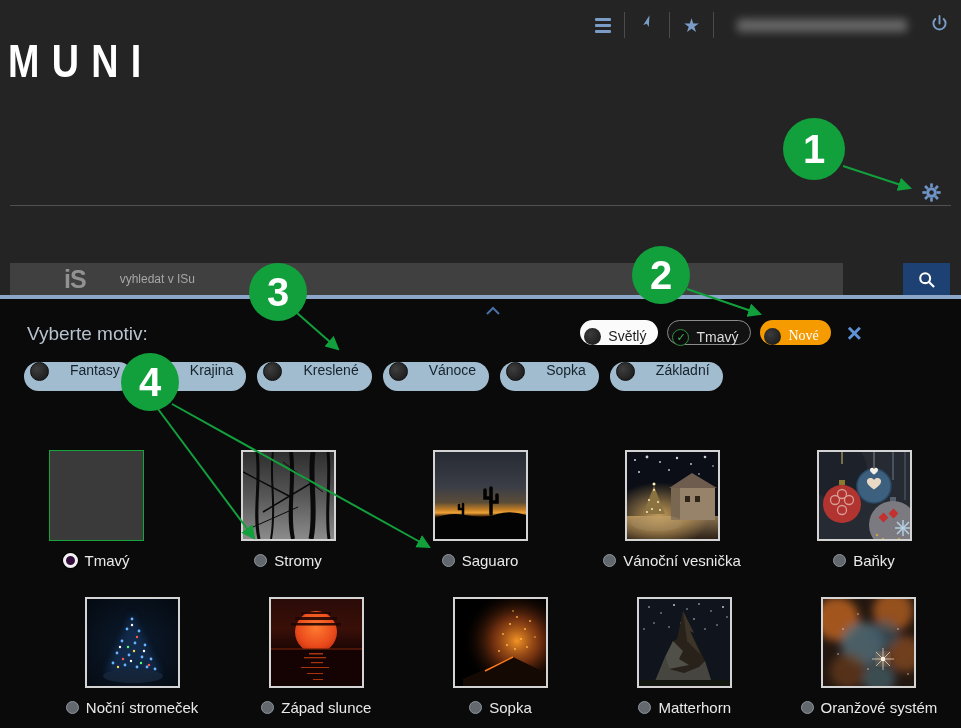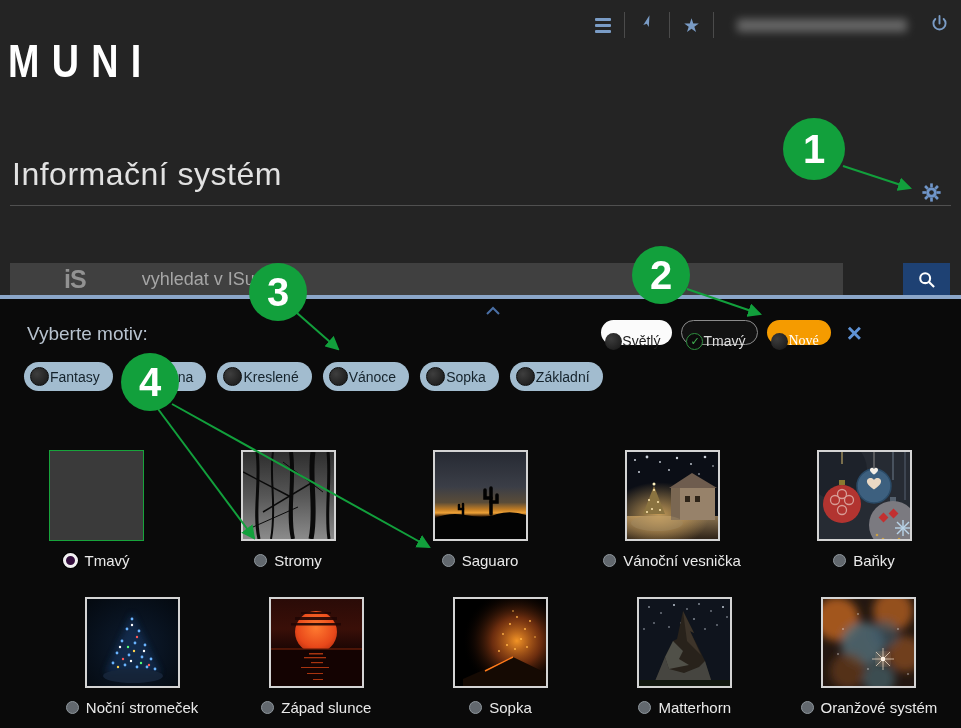--- a/index.html
+++ b/index.html
@@ -17,44 +17,44 @@
   .star-ic{color:#7a9cc6;font-size:19px;line-height:1;cursor:pointer;}
   .user-blur{width:170px;height:13px;margin:0 10px;background:#8a8a8a;border-radius:2px;filter:blur(4px);opacity:.65;}
   .muni{position:absolute;top:34px;left:8px;font-size:46px;font-weight:bold;color:#ffffff;
         letter-spacing:15px;transform:scaleX(.82);transform-origin:left;}
   .page-title{position:absolute;top:156px;left:12px;font-size:32px;font-weight:300;color:#e2e2e2;letter-spacing:.5px;}
   .hr{position:absolute;top:205px;left:10px;width:941px;height:1px;background:#505050;}
   .gear-btn{position:absolute;top:183px;left:922px;cursor:pointer;}
   
   .searchbar{position:absolute;top:263px;left:10px;width:833px;height:32px;background:#404040;display:flex;align-items:center;}
   .is-logo{margin-left:54px;font-size:25px;font-weight:bold;color:#929292;letter-spacing:-1px;}
-  .search-input{flex:1;margin-left:54px;border:0;outline:0;background:transparent;color:#cccccc;font-size:18px;font-family:"Liberation Sans",sans-serif;}
+  .search-input{flex:1;margin-left:32px;border:0;outline:0;background:transparent;color:#cccccc;font-size:12px;font-family:"Liberation Sans",sans-serif;}
   .search-input::placeholder{color:#a6a6a6;opacity:1;}
   .search-btn{position:absolute;top:263px;left:903px;width:47px;height:32px;background:#1e4173;border:0;
               display:flex;align-items:center;justify-content:center;cursor:pointer;}
   .blue-line{position:absolute;top:295px;left:0;width:961px;height:4px;background:#8ba6c9;}
   
   .panel{position:absolute;top:299px;left:0;width:882px;height:429px;background:#0a0a0a;}
   .chevron{position:absolute;top:2px;left:486px;cursor:pointer;}
   .panel-title{position:absolute;top:24px;left:27px;font-size:19px;color:#b7c2ce;}
   .toggles{position:absolute;top:21px;right:20px;display:flex;align-items:center;gap:9px;}
-  .toggle{height:25px;border-radius:13px;display:flex;align-items:center;
-          padding:17px 12px 0 4px;font-size:14px;cursor:pointer;box-sizing:border-box;}
+  .toggle{height:25px;border-radius:13px;display:flex;align-items:flex-start;gap:7px;
+          padding:8px 12px 0 4px;font-size:14px;cursor:pointer;box-sizing:border-box;}
   .t-light{background:#fbfbfb;color:#1d1d1d;}
   .t-dark{background:#121212;border:1px solid #8c8c8c;color:#dedede;}
   .t-new{background:#f59b00;color:#ffffff;font-family:Liberation Serif, serif;}
   .tog-circle{width:17px;height:17px;border-radius:50%;
               background:radial-gradient(circle at 35% 35%, #3c3c3c, #141414);flex:0 0 auto;}
   .tog-check{width:17px;height:17px;border-radius:50%;background:#0b0b0b;border:1px solid #2f8f3f;
              display:flex;align-items:center;justify-content:center;color:#43b453;font-size:11px;
              box-sizing:border-box;flex:0 0 auto;}
   .close-x{color:#5f93d6;font-size:26px;font-weight:bold;line-height:22px;margin-left:7px;cursor:pointer;}
   .filters{position:absolute;top:63px;left:24px;display:flex;gap:11px;}
-  .fpill{height:29px;border-radius:15px;background:#a2bccf;color:#15232c;display:flex;align-items:center;
-         gap:1px;padding:0 13px 0 6px;font-size:14px;cursor:pointer;}
+  .fpill{height:29px;border-radius:15px;background:#a2bccf;color:#15232c;display:flex;align-items:flex-start;
+         gap:21px;padding:0 13px 0 6px;font-size:14px;cursor:pointer;}
   .fdot{width:17px;height:17px;border-radius:50%;border:1px solid #0d0d0d;flex:0 0 auto;
         background:radial-gradient(circle at 35% 35%, #3e3e3e, #151515);}
   
   .grid{position:absolute;top:151px;left:0;width:961px;}
   .grow{display:flex;}
   .grow.second{margin-top:28px;margin-left:40px;}
   .cell{width:192px;display:flex;flex-direction:column;align-items:center;cursor:pointer;}
   .thumb{width:95px;height:91px;box-sizing:border-box;border:2px solid #d4d4d4;overflow:hidden;background:#000;}
   .thumb svg{display:block;width:100%;height:100%;}
   .thumb.t-plain{background:#3a3a3a;border:1px solid #17a43b;}
@@ -88,21 +88,20 @@
     <div class="user-blur"></div>
     <div>
       <svg viewBox="0 0 20 20" width="19" height="19" fill="none" stroke="#7a9cc6" stroke-width="2" stroke-linecap="round">
         <path d="M10,2 V10"></path>
           <path d="M5.6,5.2 a6.4,6.4 0 1 0 8.8,0"></path>
       </svg>
     </div>
   </div>
 
   <div class="muni">MUNI</div>
-  <div class="page-title">Informační systém</div>
   <div class="hr"></div>
 
   <div class="gear-btn">
     <svg width="19" height="19" viewBox="0 0 20 20">
       <g fill="#6f95c8">
         <circle cx="10" cy="10" r="5.6"></circle>
         <rect x="8.6" y="0.4" width="2.8" height="4"></rect>
         <rect x="8.6" y="0.4" width="2.8" height="4" transform="rotate(45 10 10)"></rect>
         <rect x="8.6" y="0.4" width="2.8" height="4" transform="rotate(90 10 10)"></rect>
         <rect x="8.6" y="0.4" width="2.8" height="4" transform="rotate(135 10 10)"></rect>

